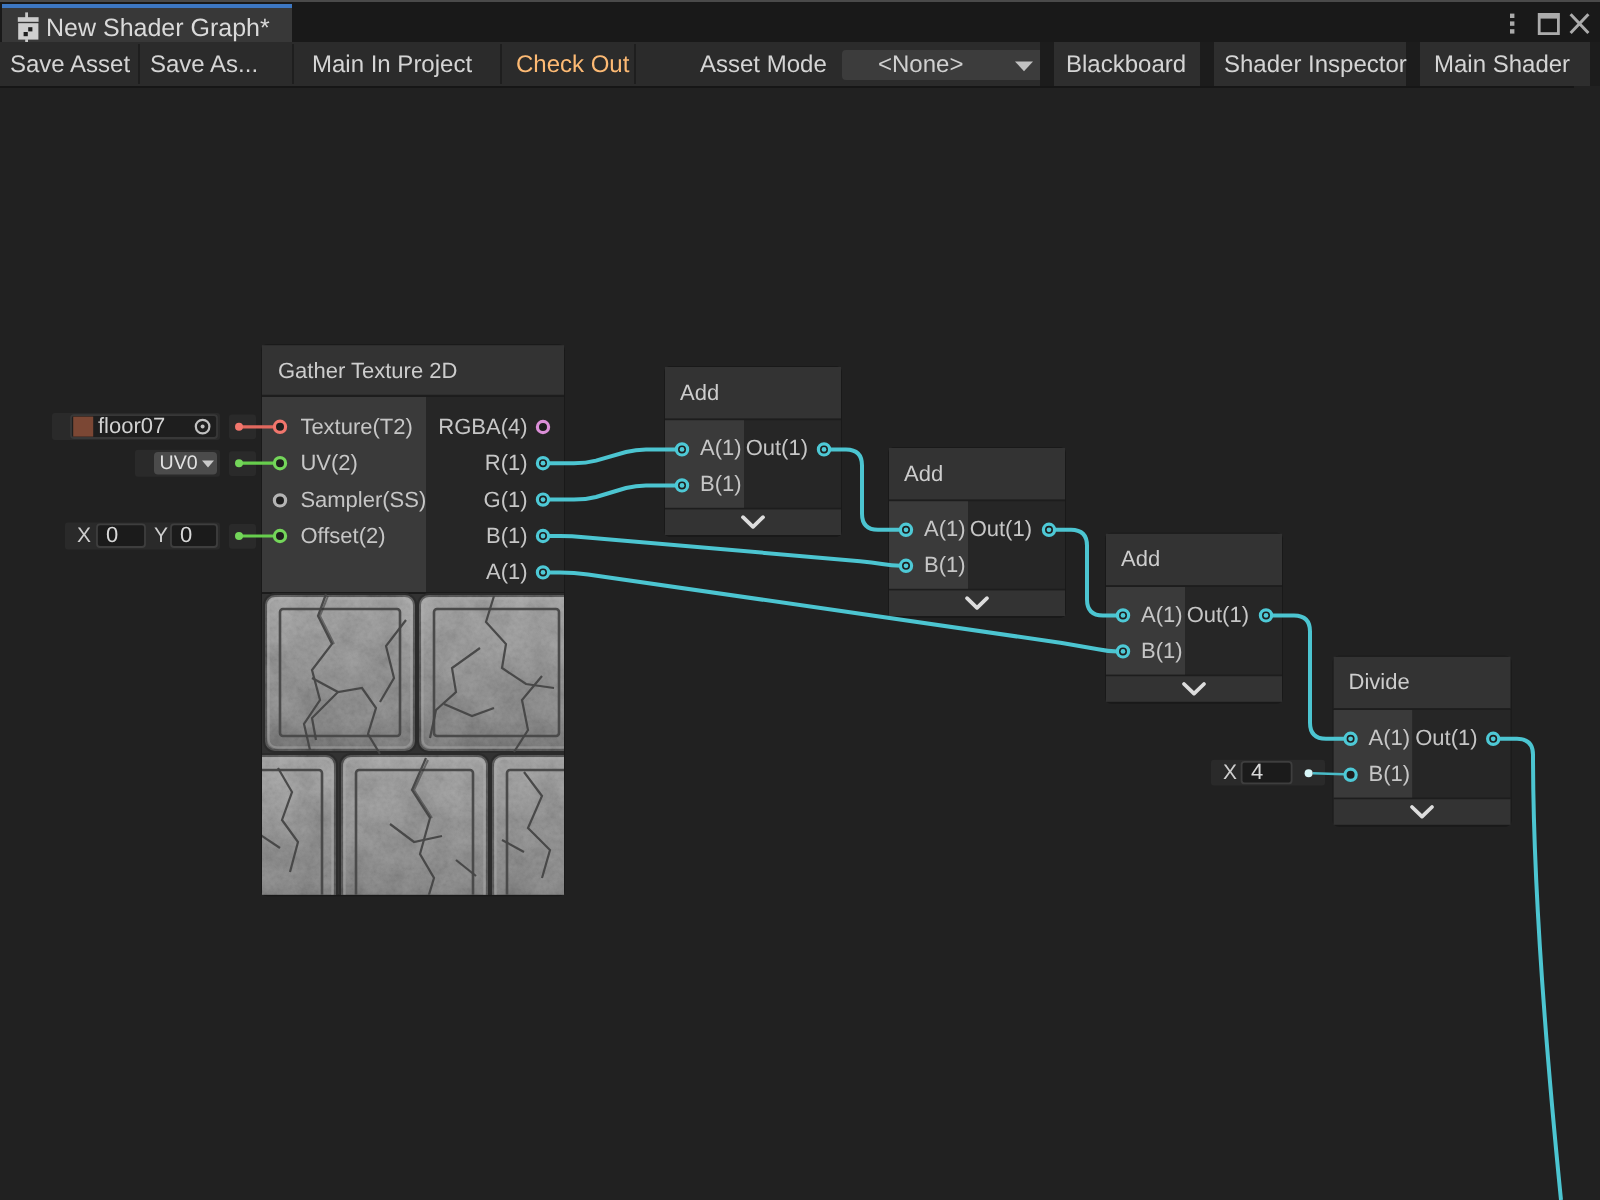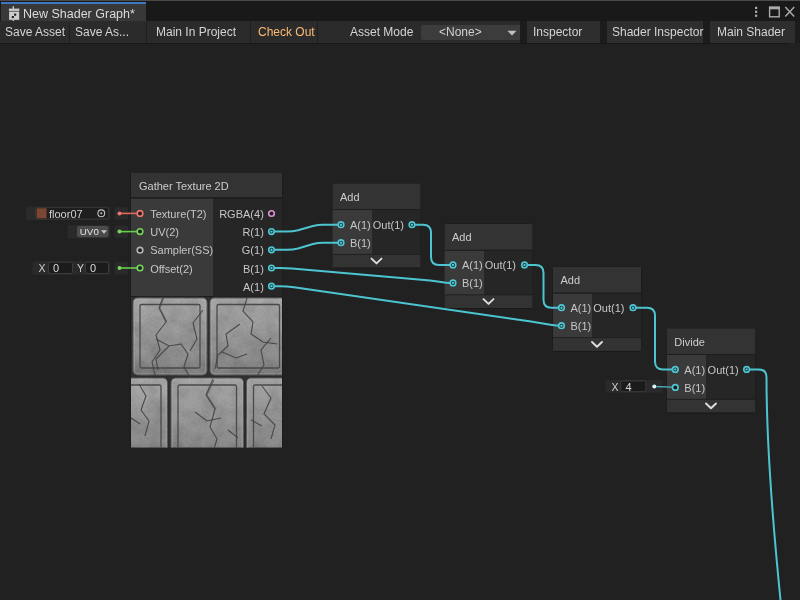--- a/index.html
+++ b/index.html
@@ -56,21 +56,21 @@
     <div class="sep" style="left:317px;"></div>
     <div class="tbtxt" style="left:350px;">Asset Mode</div>
     <div style="position:absolute;left:421px;top:4px;width:104px;height:15px;background:#3c3c3c;border-radius:2px;">
       <div style="position:absolute;left:6px;top:0px;font-size:12px;color:#d0d0d0;margin-left:12px;">&lt;None&gt;</div>
       <svg width="14" height="15" style="left:84px;top:0;">
           <polygon points="2.5,5.7 11.5,5.7 7,10.6" fill="#c2c2c2"></polygon>
         </svg>
     </div>
     <div style="position:absolute;left:520px;top:0px;width:280px;height:22px;background:#1c1c1c;"></div>
     <div style="position:absolute;left:527px;top:0px;width:73px;height:22px;background:#2e2e2e;"></div>
-    <div class="tbtxt" style="left:533px;">Inspector</div>
+    <div class="tbtxt" style="left:533px;">Blackboard</div>
     <div style="position:absolute;left:607px;top:0px;width:96px;height:22px;background:#2e2e2e;"></div>
     <div class="tbtxt" style="left:612px;">Shader Inspector</div>
     <div style="position:absolute;left:710px;top:0px;width:85px;height:22px;background:#2e2e2e;"></div>
     <div class="tbtxt" style="left:717px;">Main Shader</div>
   </div>
   <div class="graph"></div>
   <svg id="gfx" width="800" height="600" viewBox="0 0 800 600">
     <defs>
       <linearGradient id="tg" x1="0" y1="0" x2="0" y2="1">
         <stop offset="0" stop-color="#979797"></stop>

